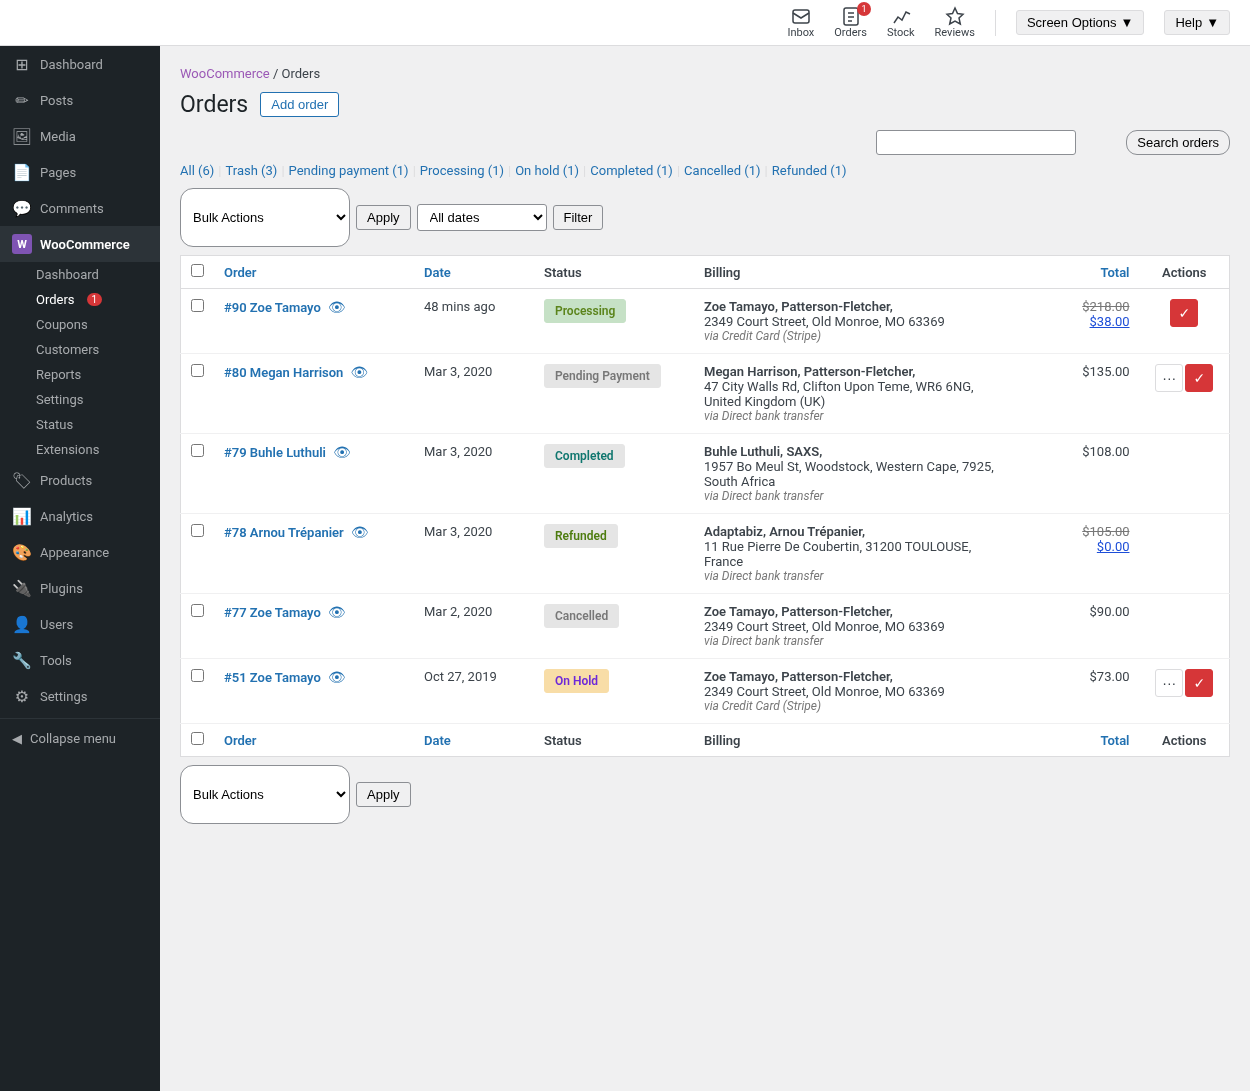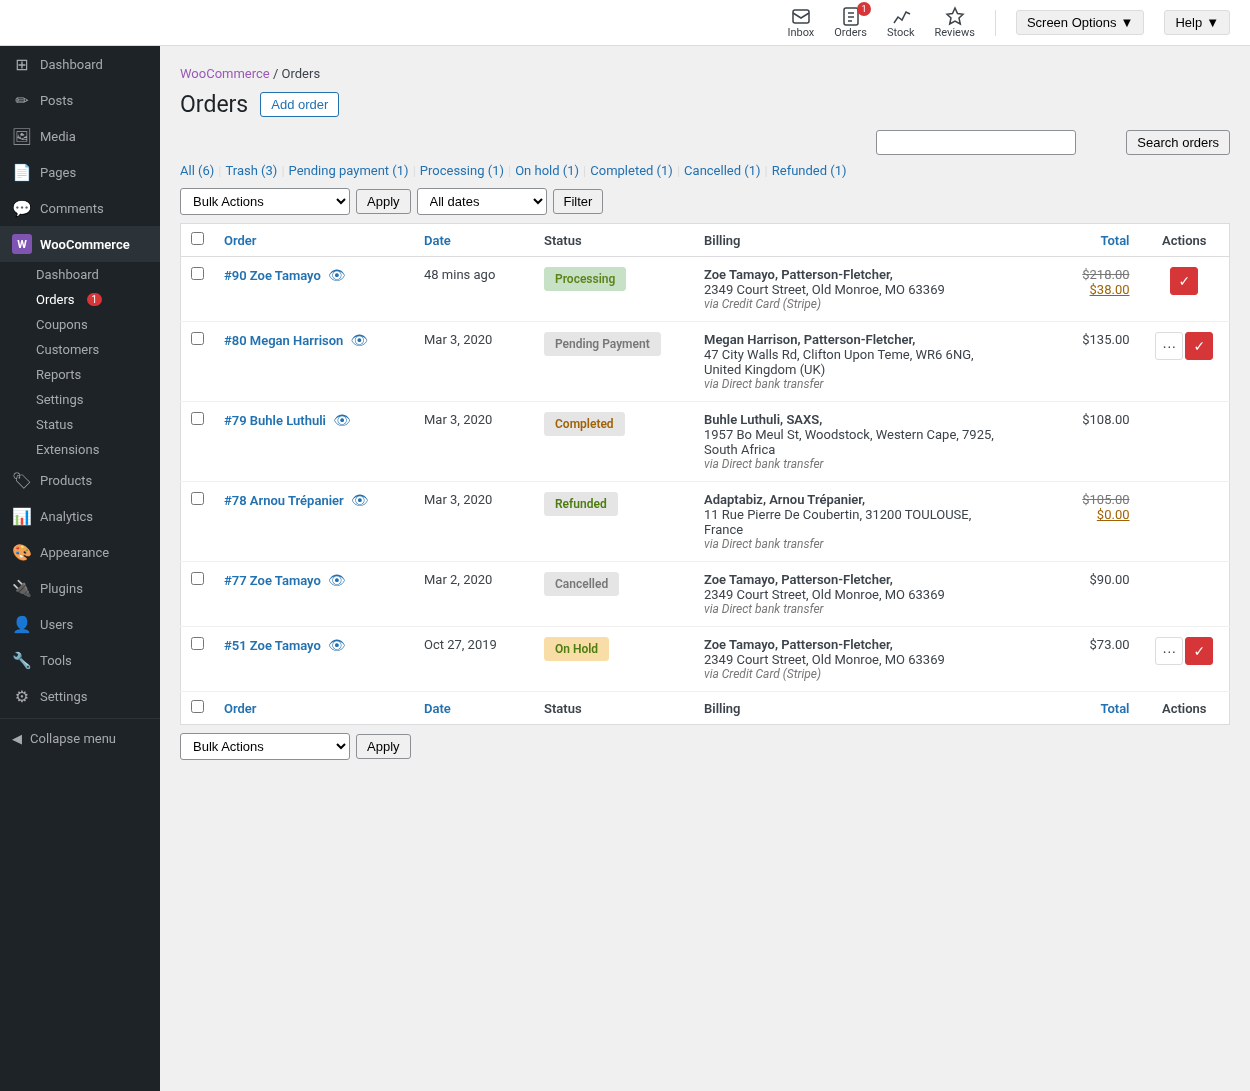--- a/index.html
+++ b/index.html
@@ -44,25 +44,25 @@
 
     
     .status-filters { display: flex; align-items: center; flex-wrap: wrap; gap: 0; margin-bottom: 10px; font-size: 13px; }
     .status-filters a { color: #2271b1; text-decoration: none; }
     .status-filters span { color: #3c434a; margin: 0 4px; }
     .status-filters .sep { color: #dcdcde; margin: 0 4px; }
 
     
     .search-row { display: flex; align-items: center; justify-content: flex-end; margin-bottom: 8px; gap: 6px; }
     .search-input { border: 1px solid #8c8f94; border-radius: 3px; padding: 4px 8px; font-size: 13px; width: 200px; }
-    .search-orders-btn { background: #f0f0f1; border: 1px solid #8c8f94; border-radius: 3px; padding: 4px 10px; cursor: pointer; font-size: 13px; margin-left: 44px; }
+    .search-orders-btn { background: #f0f0f1; border: 1px solid #8c8f94; border-radius: 11px; padding: 4px 10px; cursor: pointer; font-size: 13px; margin-left: 44px; }
 
     
     .toolbar { display: flex; align-items: center; gap: 6px; margin-bottom: 8px; }
-    .bulk-actions-select { border: 1px solid #8c8f94; border-radius: 3px; padding: 4px 8px; font-size: 13px; min-width: 170px; background: #fff; cursor: pointer; }
+    .bulk-actions-select { border: 1px solid #8c8f94; border-radius: 13px; padding: 20px 8px; font-size: 13px; min-width: 170px; background: #fff; cursor: pointer; }
     .apply-btn { background: #f0f0f1; border: 1px solid #8c8f94; border-radius: 3px; padding: 4px 10px; cursor: pointer; font-size: 13px; }
     .date-filter-select { border: 1px solid #8c8f94; border-radius: 3px; padding: 4px 8px; font-size: 13px; min-width: 130px; background: #fff; cursor: pointer; }
     .customer-filter { border: 1px solid #8c8f94; border-radius: 3px; padding: 4px 8px; font-size: 13px; min-width: 220px; background: #fff; color: #8c8f94; }
     .filter-btn { background: #f0f0f1; border: 1px solid #8c8f94; border-radius: 3px; padding: 4px 10px; cursor: pointer; font-size: 13px; }
 
     
     .orders-table { width: 100%; border-collapse: collapse; background: #fff; border: 1px solid #dcdcde; }
     .orders-table th { text-align: left; padding: 8px 10px; font-weight: 600; font-size: 13px; color: #3c434a; border-bottom: 1px solid #dcdcde; background: #fff; }
     .orders-table th.sortable { color: #2271b1; cursor: pointer; }
     .orders-table td { padding: 10px 10px; vertical-align: top; border-bottom: 1px solid #f0f0f1; font-size: 13px; }
@@ -74,30 +74,30 @@
     .orders-table .total-col { width: 120px; text-align: right; }
     .orders-table .actions-col { width: 90px; text-align: center; }
 
     .order-link { color: #2271b1; text-decoration: none; font-weight: 600; }
     .order-eye { color: #2271b1; margin-left: 4px; font-size: 14px; cursor: pointer; }
 
     
     .status-badge { display: inline-block; border-radius: 3px; padding: 4px 10px; font-size: 12px; font-weight: 600; text-transform: capitalize; border: 1px solid transparent; text-align: center; }
     .status-processing { background: #c6e1c6; color: #5b841b; border-color: #c6e1c6; }
     .status-pending { background: #e5e5e5; color: #777; border-color: #e5e5e5; }
-    .status-completed { background: #e5e5e5; color: #a16207; border-color: #e5e5e5; }
+    .status-completed { background: #e5e5e5; color: #0f766e; border-color: #e5e5e5; }
     .status-refunded { background: #e5e5e5; color: #4d7c0f; border-color: #e5e5e5; }
     .status-cancelled { background: #e5e5e5; color: #777; border-color: #e5e5e5; }
-    .status-on-hold { background: #f8dda7; color: #4d7c0f; border-color: #f8dda7; }
+    .status-on-hold { background: #f8dda7; color: #6d28d9; border-color: #f8dda7; }
 
     .billing-name { font-weight: 600; }
     .billing-payment { color: #777; font-style: italic; font-size: 12px; }
 
     .price-original { text-decoration: line-through; color: #777; }
-    .price-current { color: #a16207; text-decoration: underline; cursor: pointer; }
+    .price-current { color: #1d4ed8; text-decoration: underline; cursor: pointer; }
 
     
     .action-btns { display: flex; gap: 2px; justify-content: center; }
     .action-btn { background: #fff; border: 1px solid #dcdcde; border-radius: 3px; width: 28px; height: 28px; display: flex; align-items: center; justify-content: center; cursor: pointer; font-size: 14px; color: #3c434a; }
     .action-btn-complete { background: #d63638; border-color: #d63638; color: #fff; }
 
     
     .bottom-toolbar { display: flex; align-items: center; gap: 6px; margin-top: 8px; }
 
     

